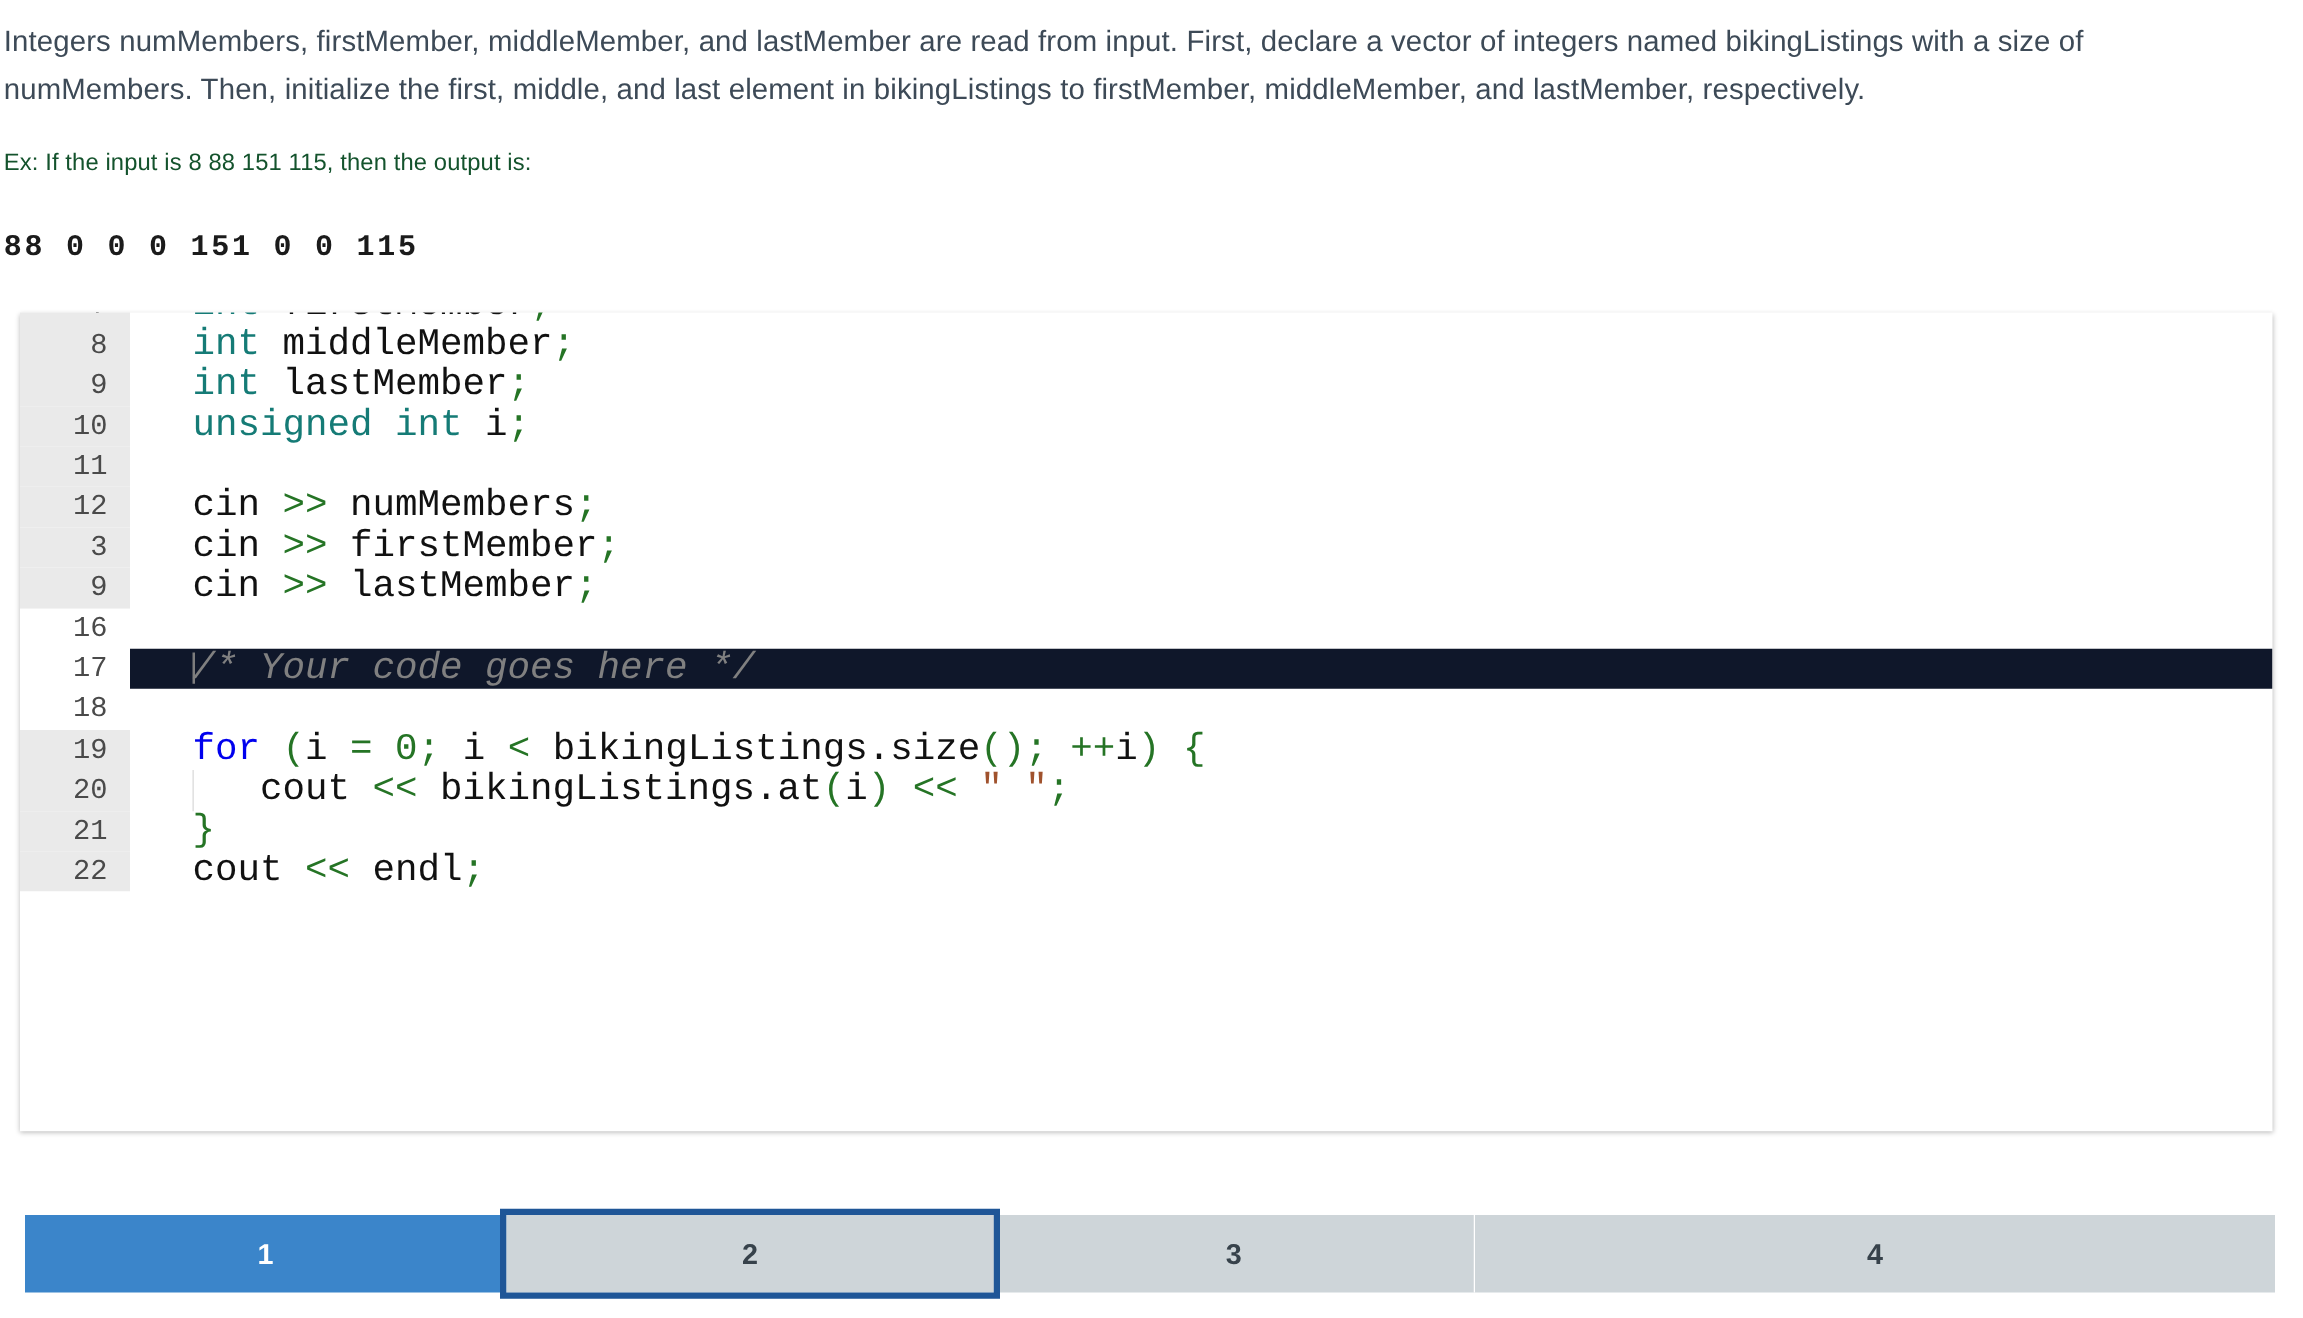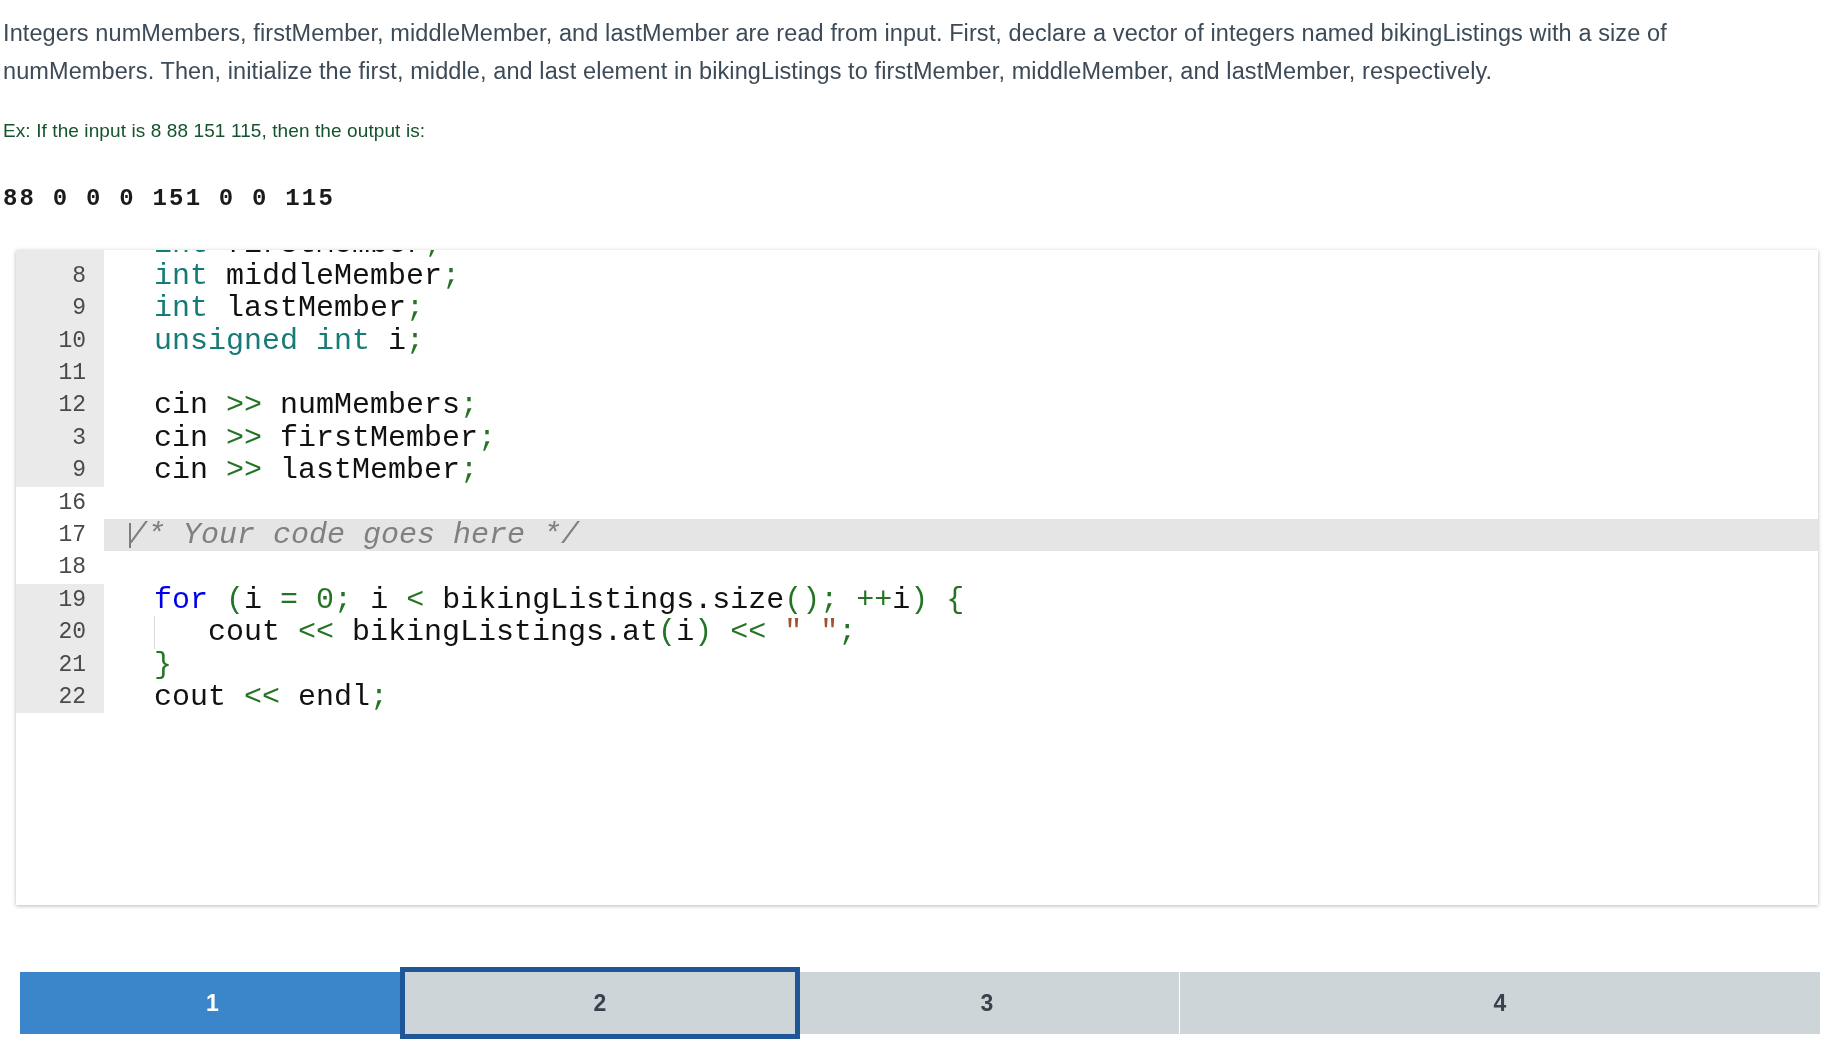--- a/index.html
+++ b/index.html
@@ -89,22 +89,21 @@
     font-family: "Liberation Mono", "DejaVu Sans Mono", monospace;
     font-size: 30px;
     line-height: 32.4px;
     color: #111111;
     white-space: pre;
     padding-left: 50px;
     box-sizing: border-box;
     position: relative;
   }
   .code-row.highlight .code-cell {
-    background: #e5e5e5;
-    padding-left: 25px;
+    background: #0f172a;
   }
   
   .tok-type      { color: #157b76; }
   .tok-kw        { color: #0000ee; font-weight: normal; }
   .tok-op        { color: #257425; }
   .tok-punc      { color: #257425; }
   .tok-str       { color: #a0522d; }
   .tok-comment   { color: #808080; font-style: italic; }
   .tok-plain     { color: #111111; }
   .indent-guide {

